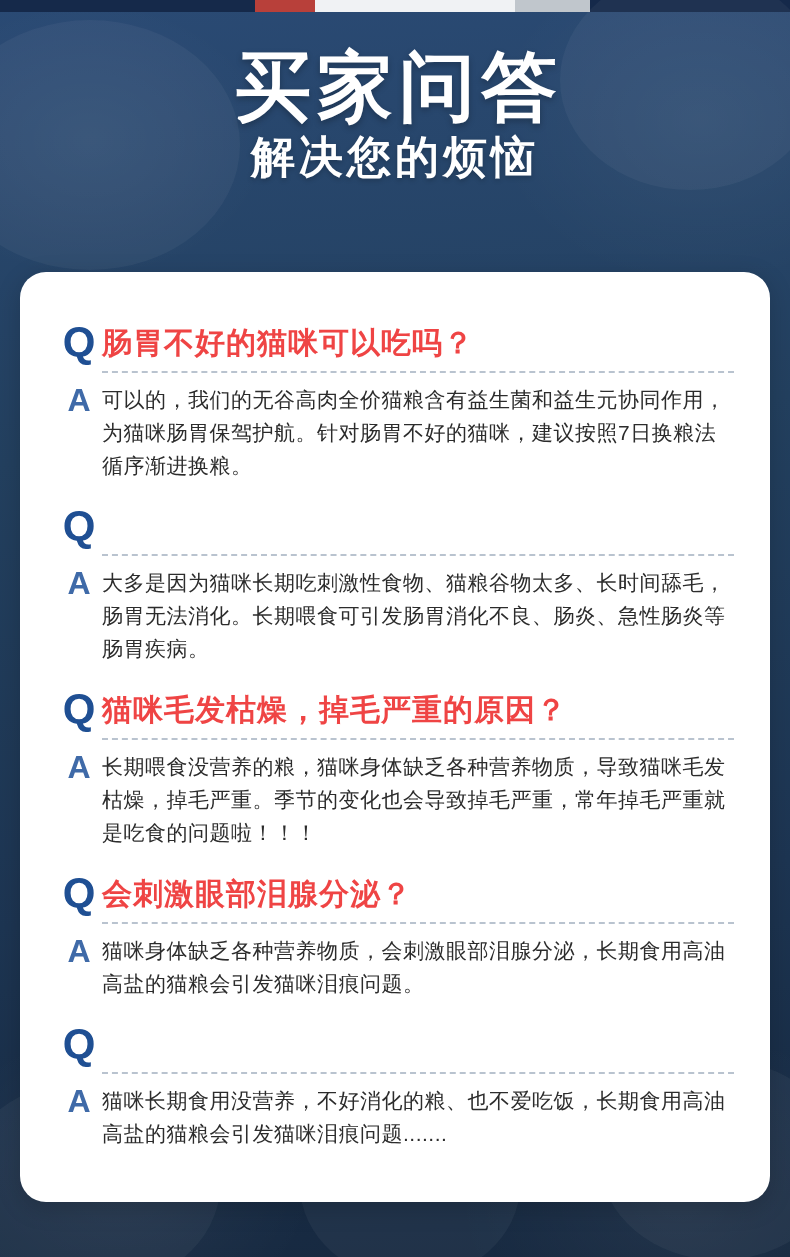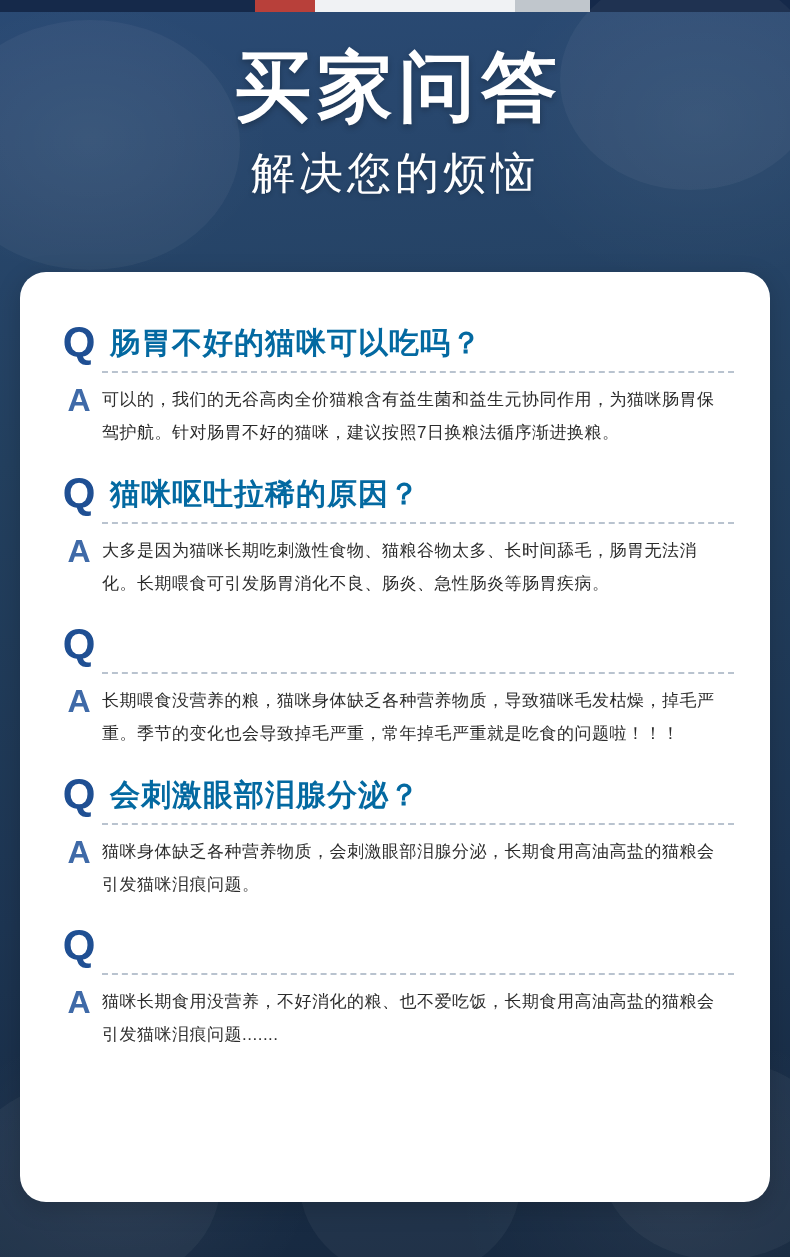--- a/index.html
+++ b/index.html
@@ -67,23 +67,23 @@
   .header .title {
     font-size: 76px;
     font-weight: bold;
     color: #ffffff;
     letter-spacing: 6px;
     line-height: 1.02;
     text-shadow: 0 3px 6px rgba(0,0,0,0.25);
     margin-left: 8px;
   }
   .header .subtitle {
-    margin-top: 18px;
+    margin-top: 2px;
     font-size: 44px;
-    font-weight: normal;
+    font-weight: bold;
     color: #ffffff;
     letter-spacing: 4px;
     text-shadow: 0 2px 5px rgba(0,0,0,0.22);
   }
 
   .card {
     position: absolute;
     left: 20px;
     top: 272px;
     width: 750px;
@@ -117,39 +117,38 @@
   }
   .marker.a {
     font-size: 32px;
     line-height: 34px;
     color: #3f6aa8;
     padding-top: 2px;
   }
   .q-text {
     font-size: 30px;
     font-weight: bold;
-    color: #0369a1;
+    color: #ef4444;
     line-height: 44px;
     letter-spacing: 1px;
     padding-top: 1px;
-    margin-left: 8px;
   }
 
   .divider {
     margin: 6px 0 8px 46px;
     border-top: 2px dashed #b9c3cf;
     height: 0;
   }
 
   .a-row {
     display: flex;
     align-items: flex-start;
   }
   .a-text {
-    font-size: 17px;
+    font-size: 21px;
     color: #2c2c2c;
     line-height: 33px;
     letter-spacing: 0.5px;
     padding-top: 2px;
     padding-right: 4px;
   }
 
   .bottom-space {
     position: absolute;
     bottom: 0; left: 0;
@@ -191,32 +190,32 @@
       <div class="divider"></div>
       <div class="a-row">
         <div class="marker a">A</div>
         <div class="a-text">可以的，我们的无谷高肉全价猫粮含有益生菌和益生元协同作用，为猫咪肠胃保驾护航。针对肠胃不好的猫咪，建议按照7日换粮法循序渐进换粮。</div>
       </div>
     </div>
 
     <div class="qa-item">
       <div class="q-row">
         <div class="marker q">Q</div>
-        <div class="q-text">猫咪呕吐拉稀的原因？</div>
       </div>
       <div class="divider"></div>
       <div class="a-row">
         <div class="marker a">A</div>
         <div class="a-text">大多是因为猫咪长期吃刺激性食物、猫粮谷物太多、长时间舔毛，肠胃无法消化。长期喂食可引发肠胃消化不良、肠炎、急性肠炎等肠胃疾病。</div>
       </div>
     </div>
 
     <div class="qa-item">
       <div class="q-row">
         <div class="marker q">Q</div>
+        <div class="q-text">猫咪毛发枯燥，掉毛严重的原因？</div>
       </div>
       <div class="divider"></div>
       <div class="a-row">
         <div class="marker a">A</div>
         <div class="a-text">长期喂食没营养的粮，猫咪身体缺乏各种营养物质，导致猫咪毛发枯燥，掉毛严重。季节的变化也会导致掉毛严重，常年掉毛严重就是吃食的问题啦！！！</div>
       </div>
     </div>
 
     <div class="qa-item">
       <div class="q-row">

